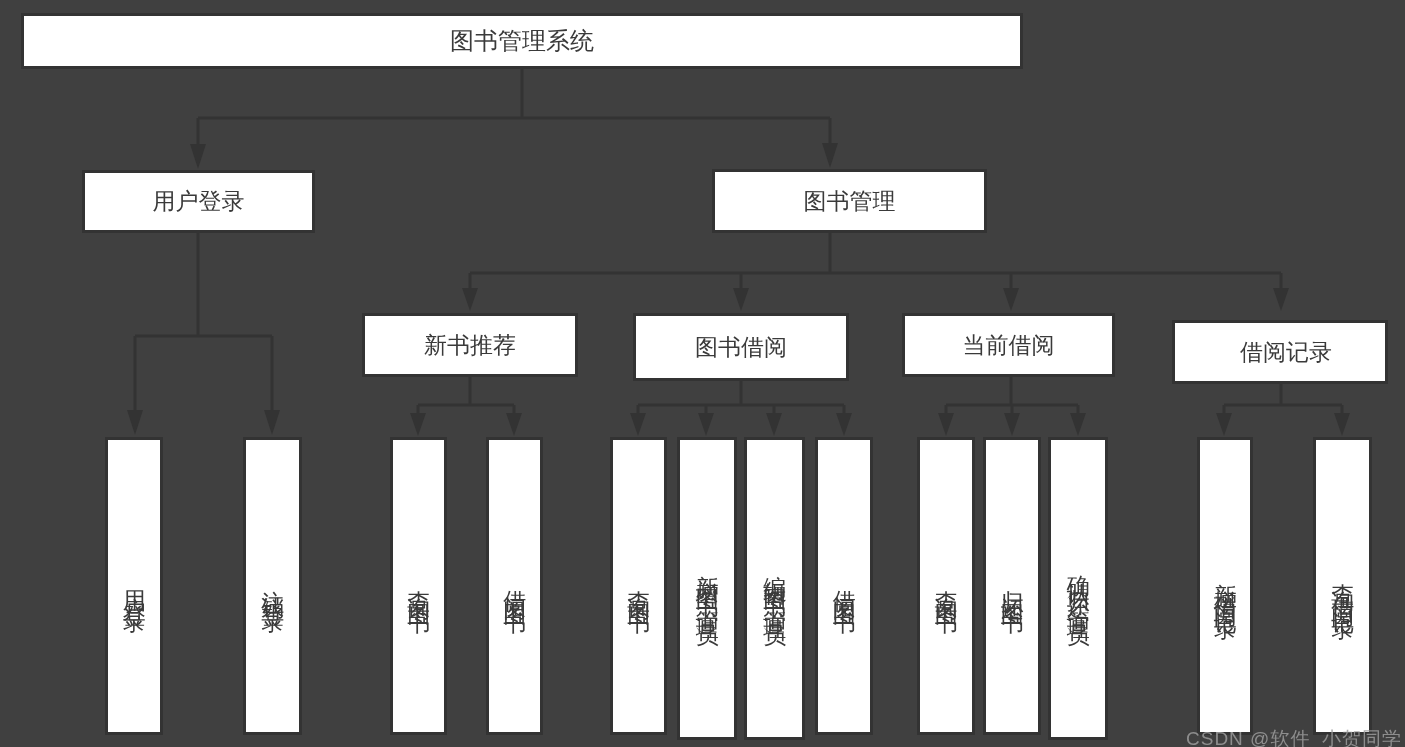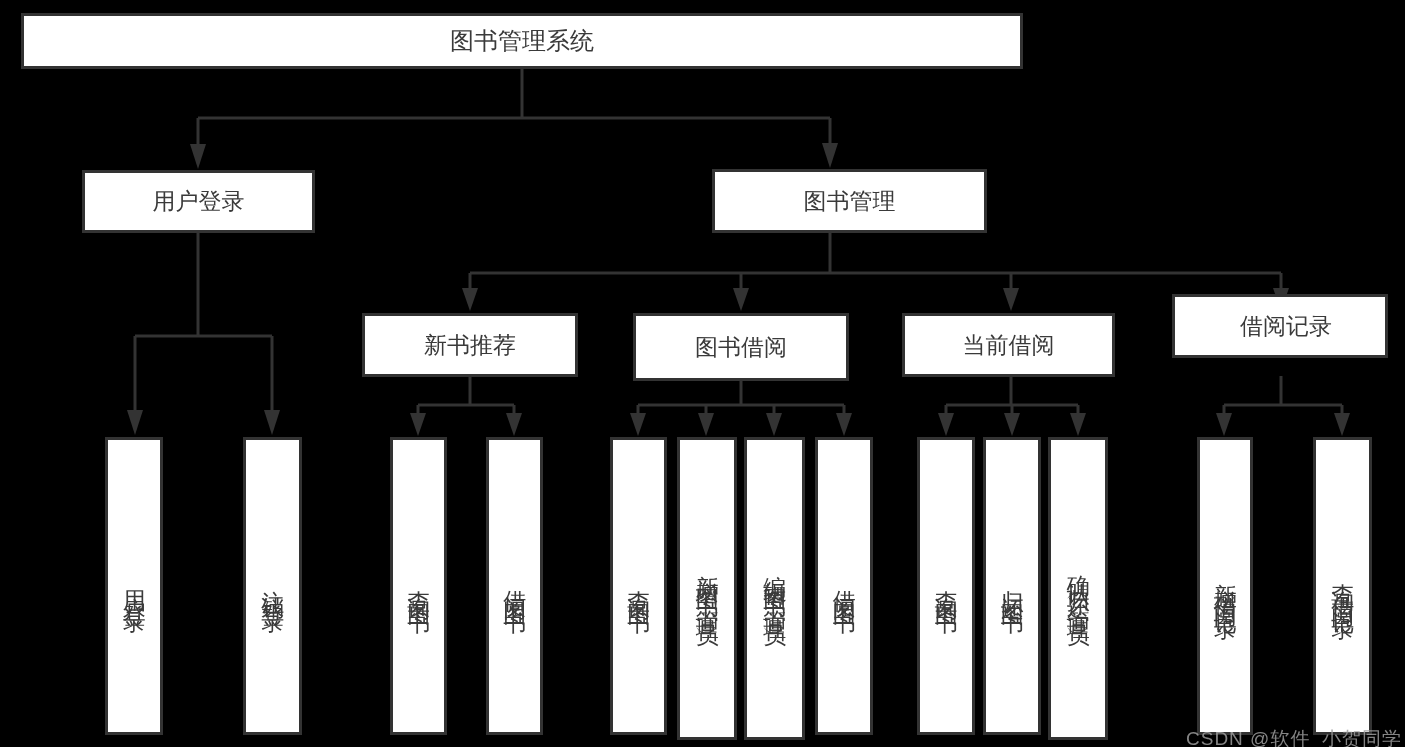--- a/index.html
+++ b/index.html
@@ -5,21 +5,21 @@
   html, body {
     margin: 0;
     padding: 0;
     background: #ffffff;
     font-family: "Liberation Sans", "DejaVu Sans", sans-serif;
   }
   #stage {
     position: relative;
     width: 1405px;
     height: 747px;
-    background: #000000;
+    background: #404040;
     overflow: hidden;
   }
   #connectors {
     position: absolute;
     left: 0;
     top: 0;
     z-index: 1;
   }
   .box {
     position: absolute;
@@ -117,21 +117,21 @@
 
   <div class="box" style="left:362px; top:313px; width:216px; height:64px;">
     <span class="hlabel">新书推荐</span>
   </div>
   <div class="box" style="left:633px; top:313px; width:216px; height:68px;">
     <span class="hlabel">图书借阅</span>
   </div>
   <div class="box" style="left:902px; top:313px; width:213px; height:64px;">
     <span class="hlabel">当前借阅</span>
   </div>
-  <div class="box" style="left:1172px; top:294px; width:216px; height:64px;padding-left:12px;">
+  <div class="box" style="left:1172px; top:320px; width:216px; height:64px;padding-left:12px;">
     <span class="hlabel">借阅记录</span>
   </div>
 
   <div class="box" style="left:105px; top:437px; width:58px; height:298px;">
     <span class="vlabel">用户登录</span>
   </div>
   <div class="box" style="left:243px; top:437px; width:59px; height:298px;">
     <span class="vlabel">注销登录</span>
   </div>
 

